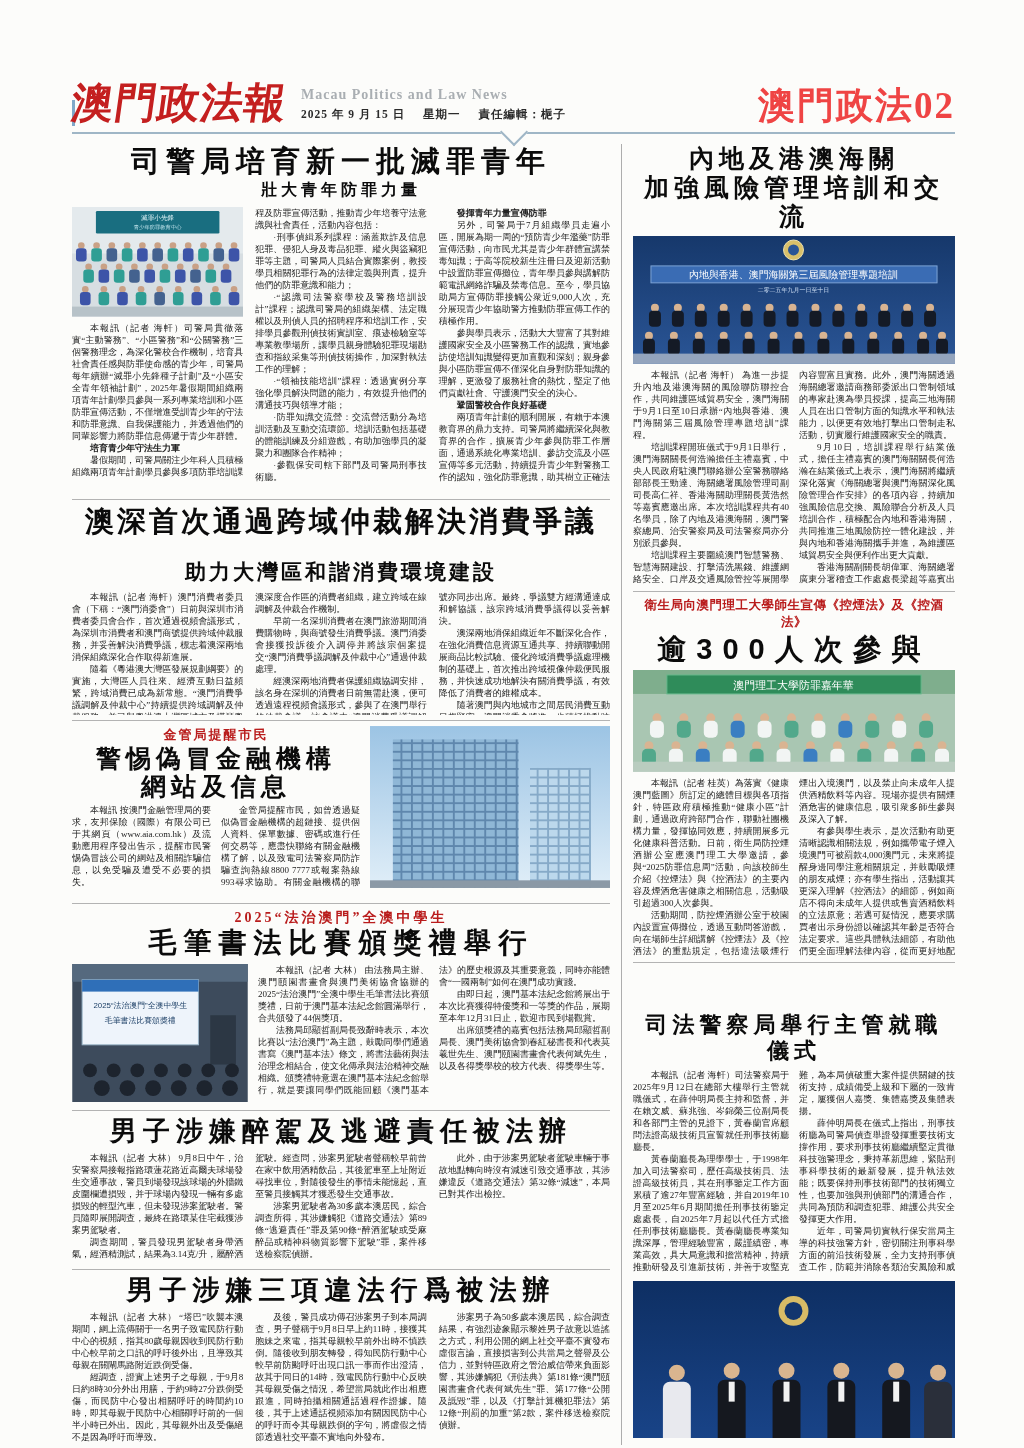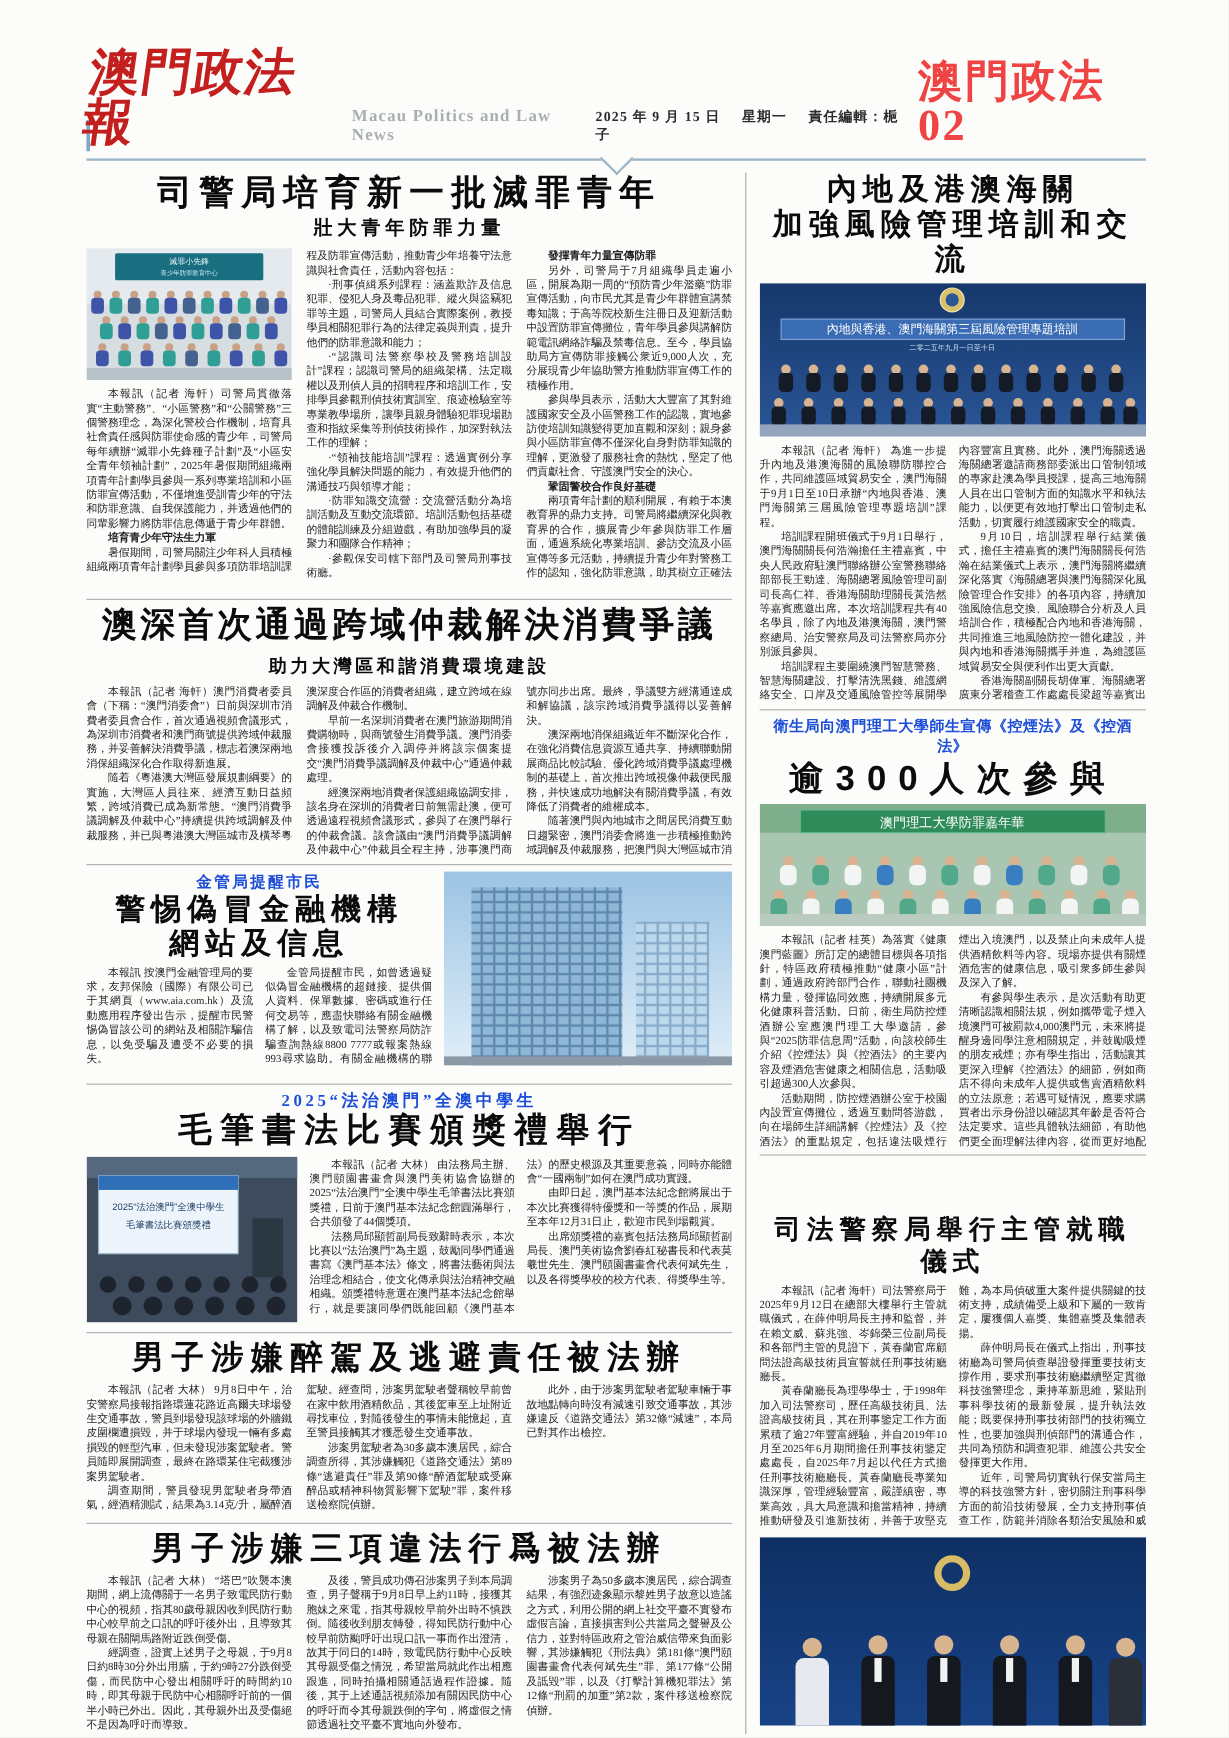--- a/index.html
+++ b/index.html
@@ -4,21 +4,21 @@
 <style>
   html,body{margin:0;padding:0;background:#e8e8e6;}
   .page{width:1024px;height:1448px;margin:0 auto;background:#fcfcfa;position:relative;
         box-sizing:border-box;padding:50px 69px 14px 72px;overflow:hidden;
         font-family:"Liberation Serif",serif;color:#1c1c1c;}
   
   .hdr{position:relative;height:74px;border-bottom:2px solid #9fb6c6;display:flex;align-items:flex-end;justify-content:space-between;padding-bottom:8px;}
   .mast-wrap{display:flex;align-items:flex-end;gap:14px;}
   .mast{font-size:42px;font-weight:bold;color:#c41f1f;letter-spacing:1px;line-height:1;
         transform:skewX(-8deg);font-family:"Liberation Serif",serif;}
-  .mast-side{display:flex;flex-direction:row;gap:4px;padding-bottom:2px;}
+  .mast-side{display:flex;flex-direction:column;gap:4px;padding-bottom:2px;}
   .mast-en{font-size:14px;font-weight:bold;color:#a9aeb2;letter-spacing:1px;font-family:"Liberation Serif",serif;}
   .dateline{font-size:11.5px;font-weight:bold;color:#2b2b2b;letter-spacing:1px;}
   .dateline span{margin-right:14px;}
   .pagelabel{font-size:37px;font-weight:700;letter-spacing:2px;color:#ef4444;font-family:"Liberation Serif",serif;line-height:1;}
   .hdr-tick{position:absolute;left:0;bottom:6px;width:3px;height:26px;background:#7fa8c9;}
   .chev{position:absolute;left:50%;bottom:-10px;width:18px;height:18px;transform:translateX(-50%) rotate(45deg);
         background:#fcfcfa;border-right:2px solid #9fb6c6;border-bottom:2px solid #9fb6c6;}
   
   .main{display:flex;margin-top:10px;}
   .colL{width:538px;flex:none;}
@@ -32,26 +32,26 @@
   .bod{font-size:9px;line-height:12px;text-align:justify;color:#222;}
   .bod p{margin:0;text-indent:2em;}
   .bod p.sh{font-weight:bold;}
   .c3{column-count:3;column-gap:12px;column-fill:auto;}
   .c2{column-count:2;column-gap:10px;column-fill:auto;}
   .photo{display:block;break-inside:avoid;}
   
   .a1h{font-size:29px;letter-spacing:6px;line-height:34px;}
   .a1s{font-size:16px;letter-spacing:4px;margin-top:2px;}
   .a2h{font-size:29px;letter-spacing:3px;line-height:33px;}
-  .a2s{font-size:15px;letter-spacing:3px;margin-top:8px;}
-  .kick{font-weight:bold;text-align:center;color:#1d4ed8;}
+  .a2s{font-size:21px;letter-spacing:3px;margin-top:20px;}
+  .kick{font-weight:bold;text-align:center;color:#b91c1c;}
   .a3k{font-size:13px;letter-spacing:2px;}
   .a3h{font-size:25px;letter-spacing:5px;line-height:28px;}
   .a4k{font-size:14px;letter-spacing:3px;}
-  .a4h{font-size:28px;letter-spacing:7px;line-height:32px;font-family:Liberation Serif, serif;}
+  .a4h{font-size:28px;letter-spacing:7px;line-height:32px;}
   .a5h,.a6h{font-size:27px;letter-spacing:6px;line-height:30px;}
   .r1h{font-size:25px;letter-spacing:5px;line-height:29px;}
   .r2k{font-size:12.5px;letter-spacing:0.5px;}
   .r2h{font-size:29px;letter-spacing:10px;line-height:33px;margin-top:2px;}
   .r3h{font-size:22px;letter-spacing:5px;line-height:26px;margin-top:44px;}
   .flexrow{display:flex;gap:10px;}
   svg text{font-family:"Liberation Sans",sans-serif;}
 </style>
 </head>
 <body>

